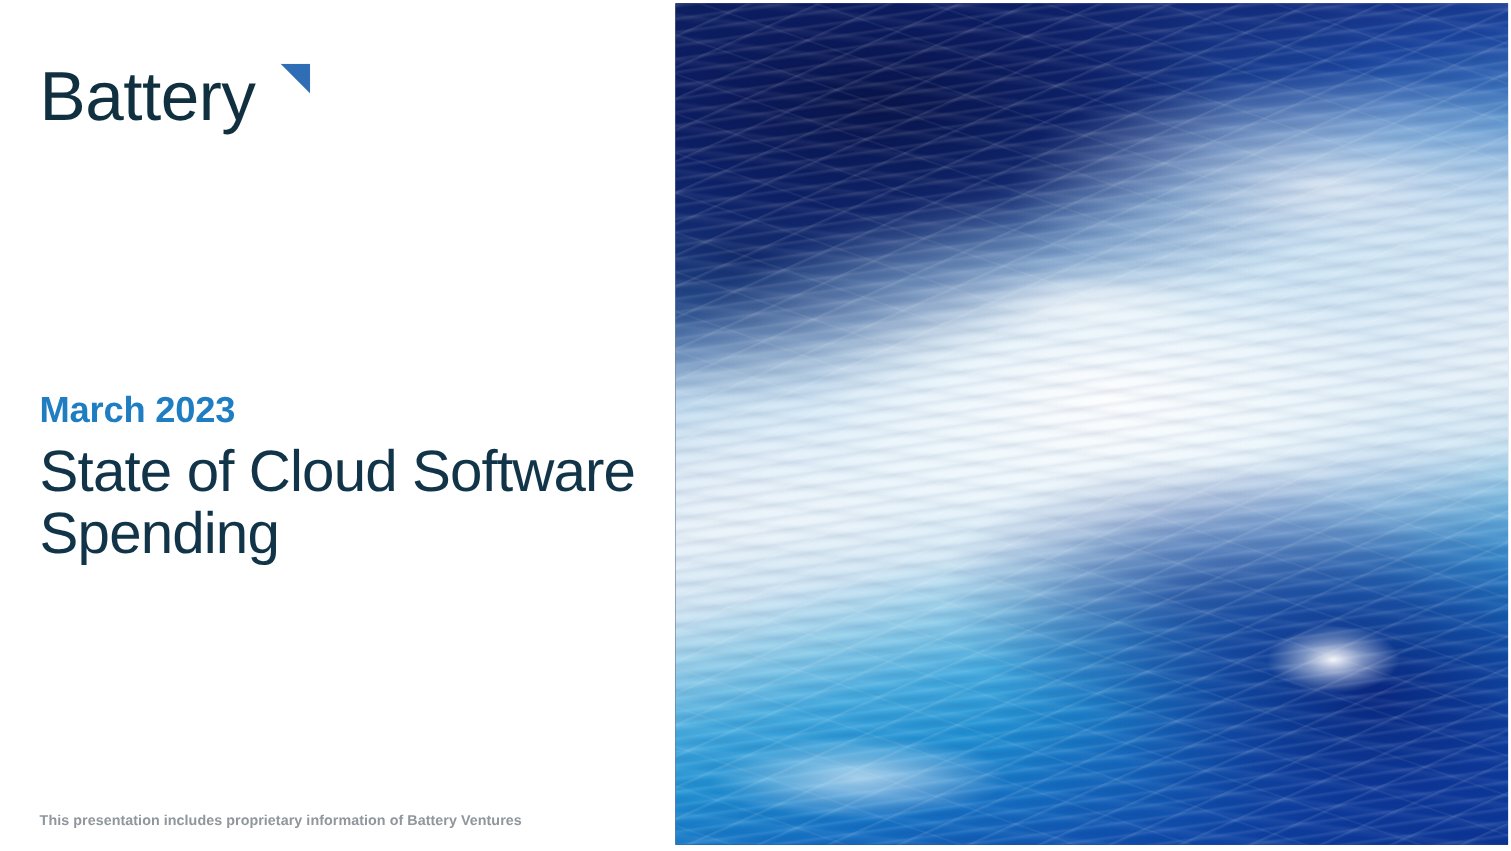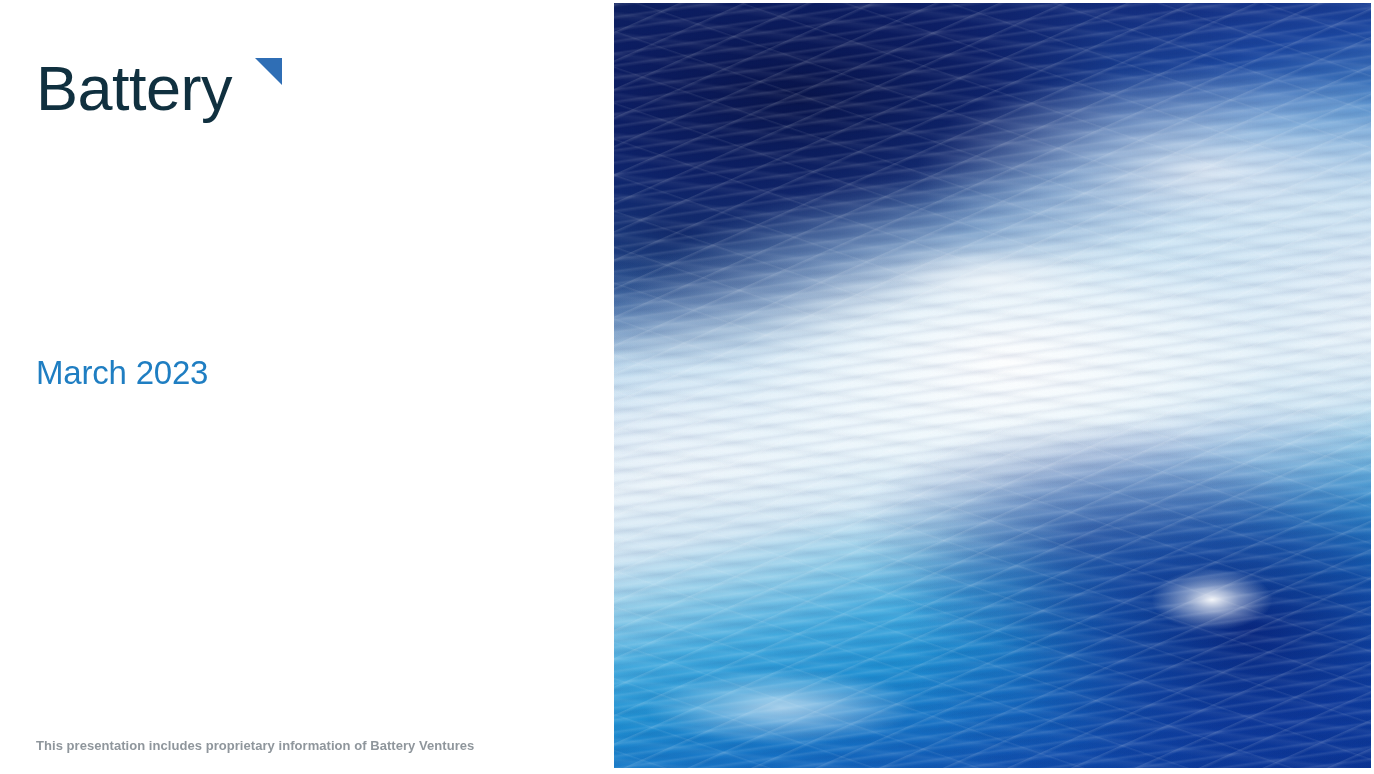--- a/index.html
+++ b/index.html
@@ -61,21 +61,21 @@
 
   
   .title-block {
     position: absolute;
     left: 36px;
     top: 352px;
     width: 570px;
   }
   .eyebrow {
     font-size: 33px;
-    font-weight: 400;
+    font-weight: 700;
     color: #1f7ec2;
     line-height: 42px;
     letter-spacing: -0.2px;
     margin: 0 0 6px 0;
     white-space: nowrap;
   }
   .main-title {
     font-size: 53px;
     font-weight: 400;
     color: #123449;
@@ -229,20 +229,21 @@
       <div class="logo-wordmark">Battery</div>
       <span class="logo-mark">
         <svg width="27" height="28" viewBox="0 0 27 28" xmlns="http://www.w3.org/2000/svg">
           <polygon points="27,0 27,27 0,0" fill="#2f6eb5"></polygon>
         </svg>
       </span>
     </div>
 
     <div class="title-block">
       <div class="eyebrow">March 2023</div>
+      <h1 class="main-title">State of Cloud Software Spending</h1>
     </div>
 
     <div class="footer-note">This presentation includes proprietary information of Battery Ventures</div>
   </div>
 
   <div class="photo-frame">
     <div class="photo-layer sea-base"></div>
     <div class="photo-layer sea-darkmass"></div>
     <div class="photo-layer sea-foam"></div>
     <div class="photo-layer sea-crest"></div>

